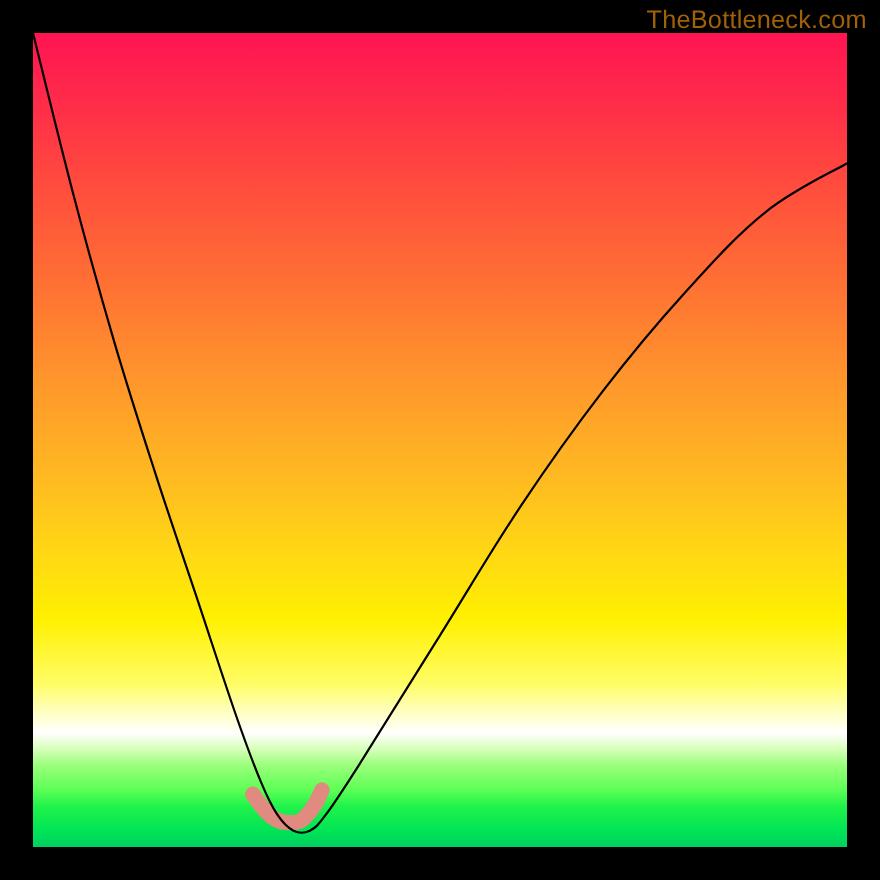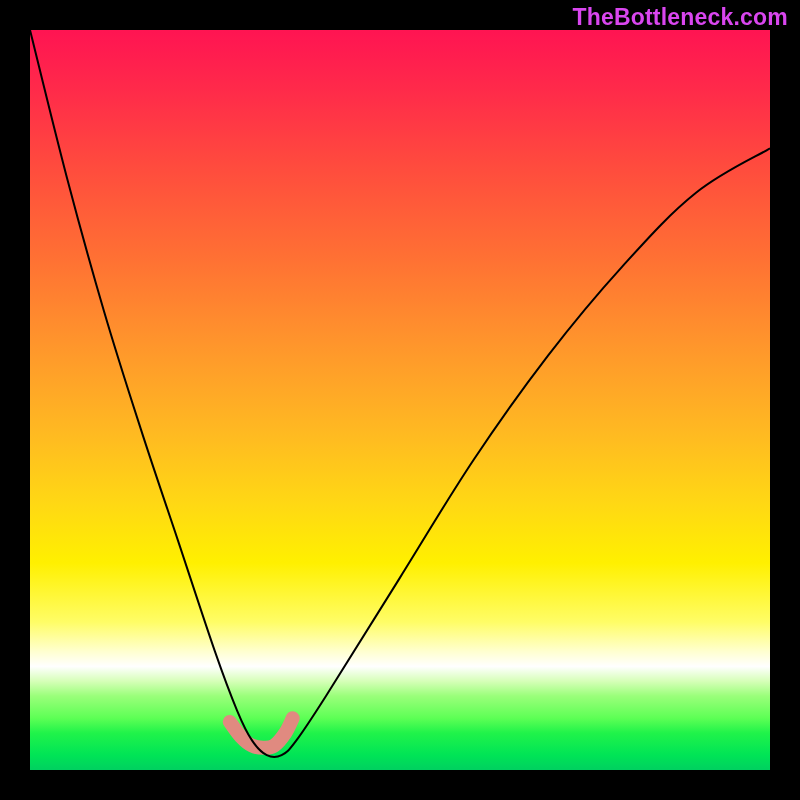--- a/index.html
+++ b/index.html
@@ -14,23 +14,23 @@
   .outer {
     width: 800px;
     height: 800px;
     background: #000;
     position: relative;
   }
   .watermark {
     position: absolute;
     top: 4px;
     right: 12px;
-    color: #d946ef;
+    color: #a16207;
     font-size: 23px;
-    font-weight: 700;
+    font-weight: 400;
     letter-spacing: 0.2px;
     z-index: 10;
     margin-left: 43px;
   }
   .plot-area {
     position: absolute;
     left: 30px;
     top: 30px;
     width: 740px;
     height: 740px;

